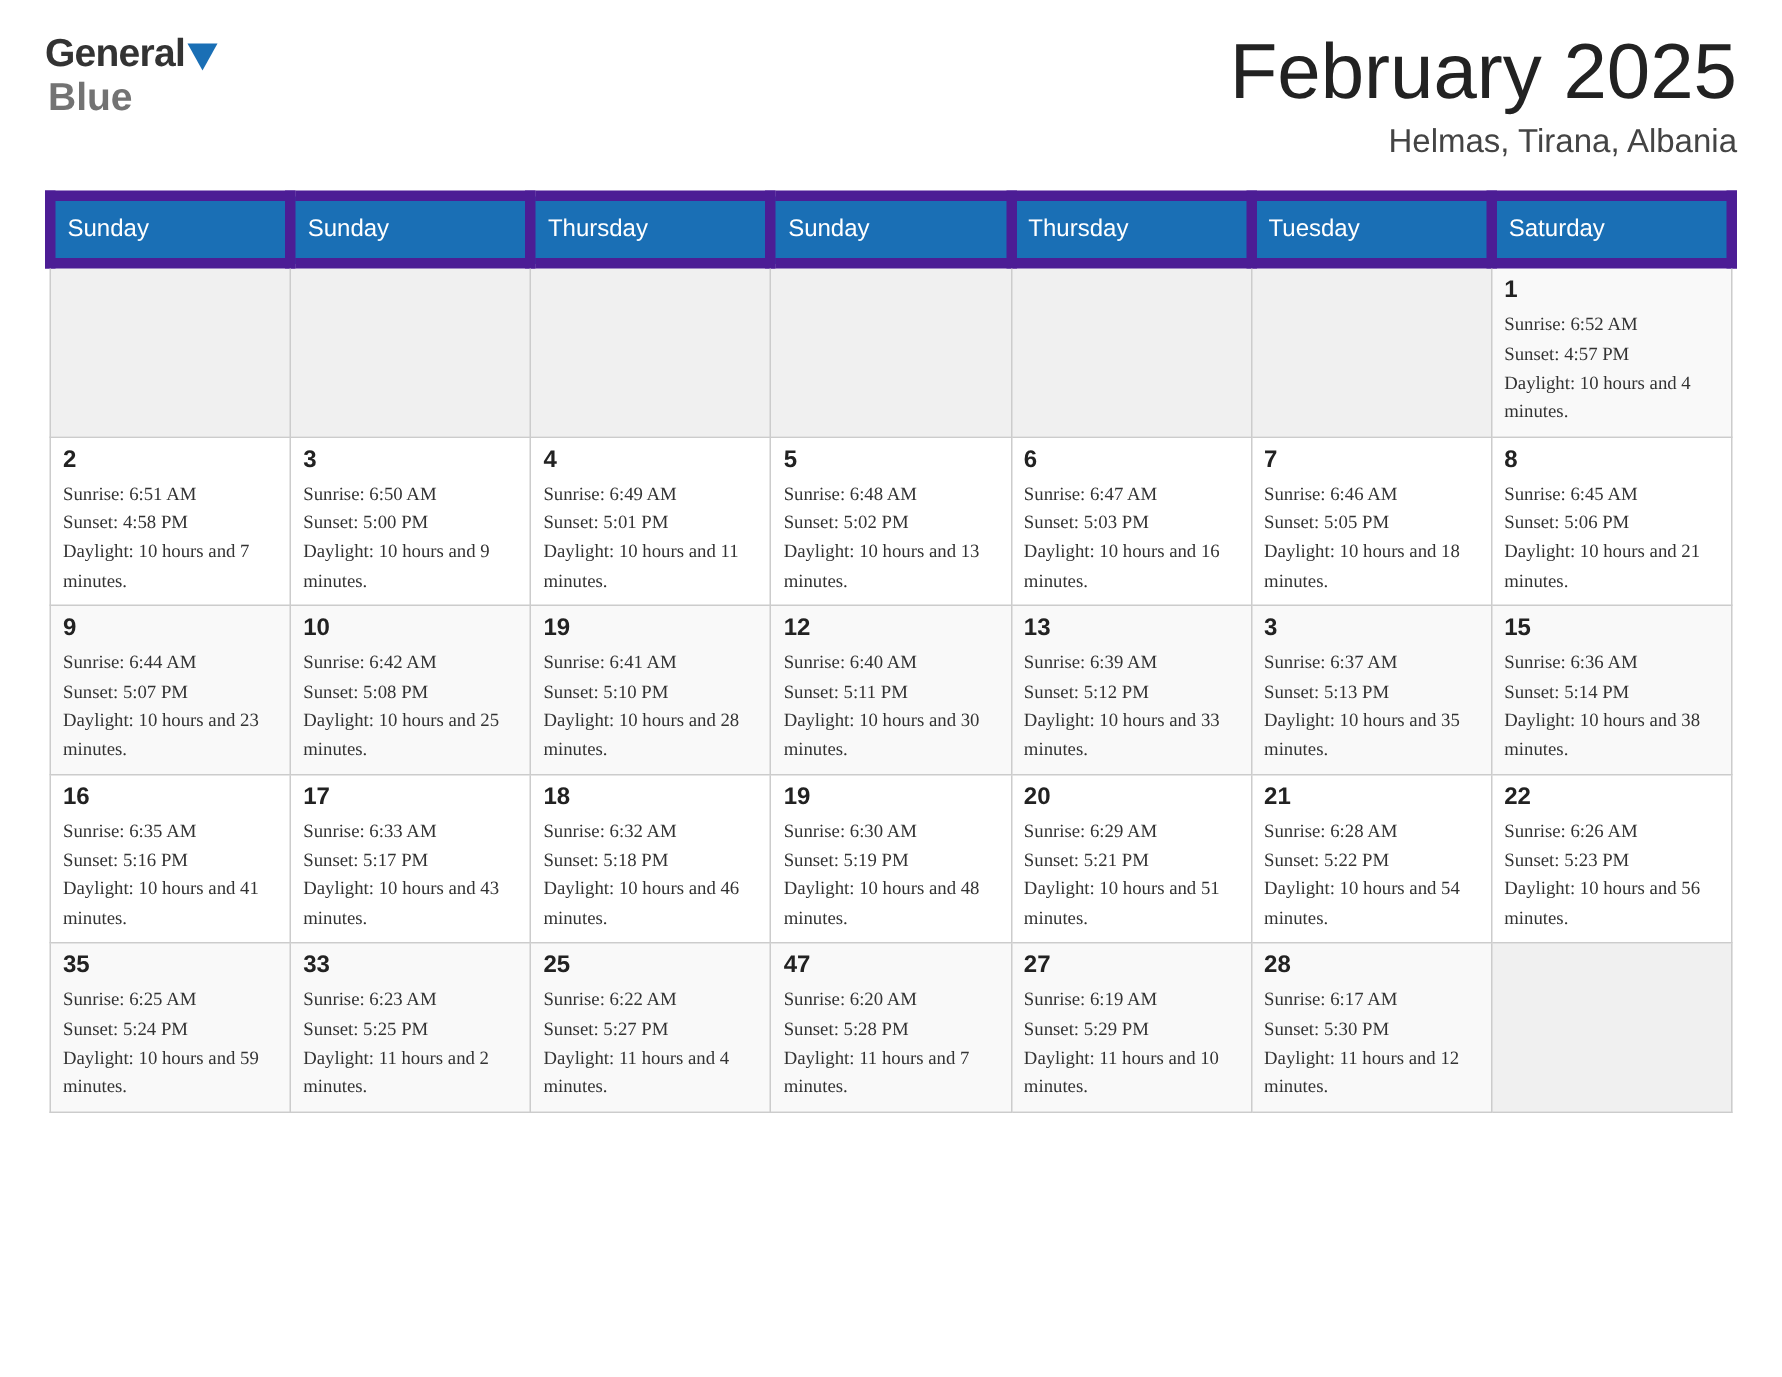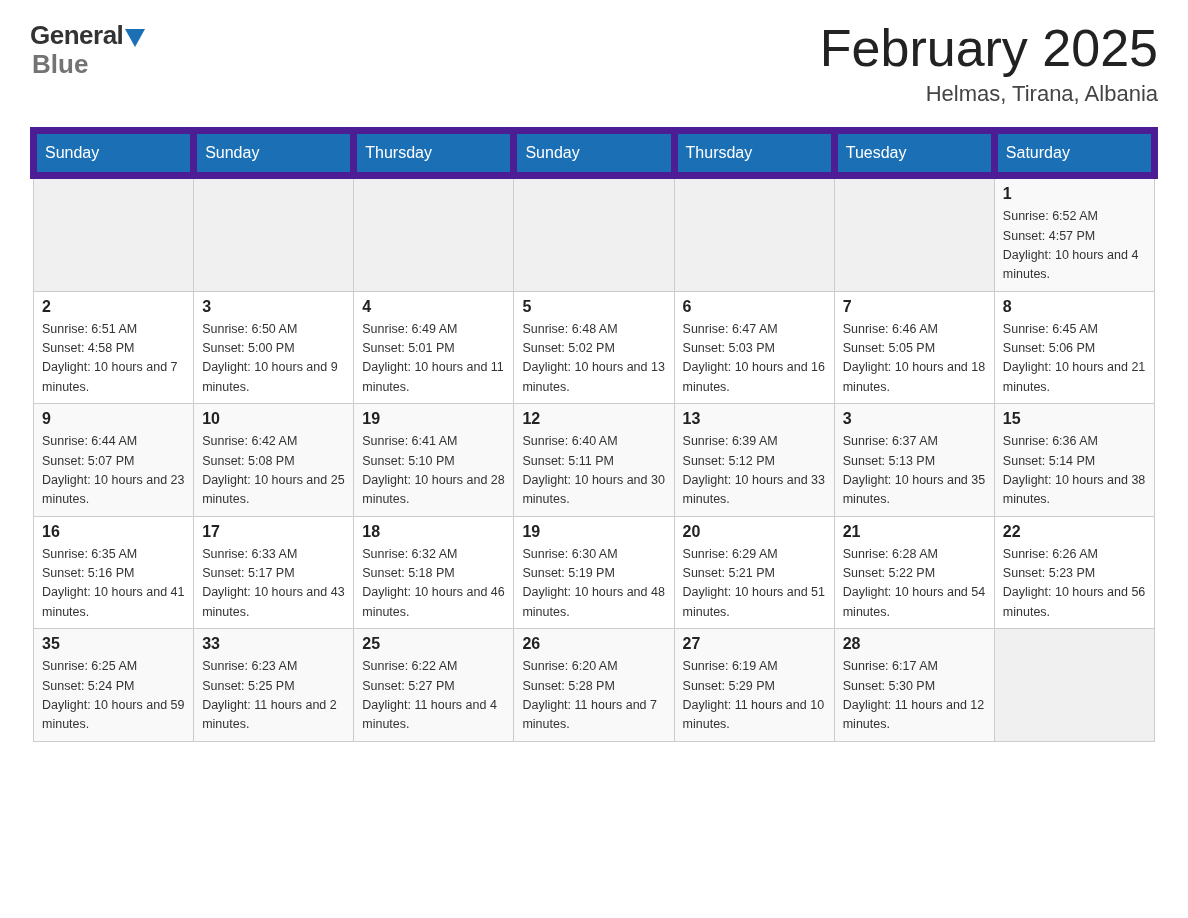--- a/index.html
+++ b/index.html
@@ -92,20 +92,21 @@
     .day-number {
       font-size: 16px;
       font-weight: bold;
       color: #222;
       margin-bottom: 4px;
     }
     .day-info {
       font-size: 12.5px;
       color: #333;
       line-height: 1.55;
+      font-family: Liberation Serif, serif;
     }
   </style>
 </head>
 <body>
 
 <div class="header">
   <div class="logo">
     <div class="logo-top">
       <span class="logo-general">General</span>
       <div class="logo-triangle"></div>
@@ -240,21 +241,21 @@
         </td>
         <td>
           <div class="day-number">33</div>
           <div class="day-info">Sunrise: 6:23 AM<br>Sunset: 5:25 PM<br>Daylight: 11 hours and 2 minutes.</div>
         </td>
         <td>
           <div class="day-number">25</div>
           <div class="day-info">Sunrise: 6:22 AM<br>Sunset: 5:27 PM<br>Daylight: 11 hours and 4 minutes.</div>
         </td>
         <td>
-          <div class="day-number">26</div>
+          <div class="day-number">47</div>
           <div class="day-info">Sunrise: 6:20 AM<br>Sunset: 5:28 PM<br>Daylight: 11 hours and 7 minutes.</div>
         </td>
         <td>
           <div class="day-number">27</div>
           <div class="day-info">Sunrise: 6:19 AM<br>Sunset: 5:29 PM<br>Daylight: 11 hours and 10 minutes.</div>
         </td>
         <td>
           <div class="day-number">28</div>
           <div class="day-info">Sunrise: 6:17 AM<br>Sunset: 5:30 PM<br>Daylight: 11 hours and 12 minutes.</div>
         </td>

